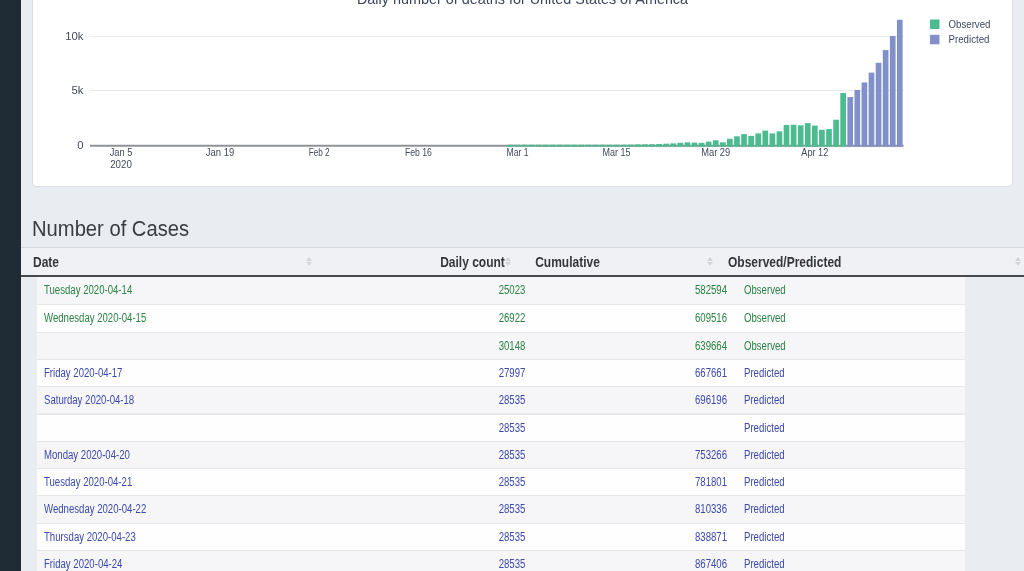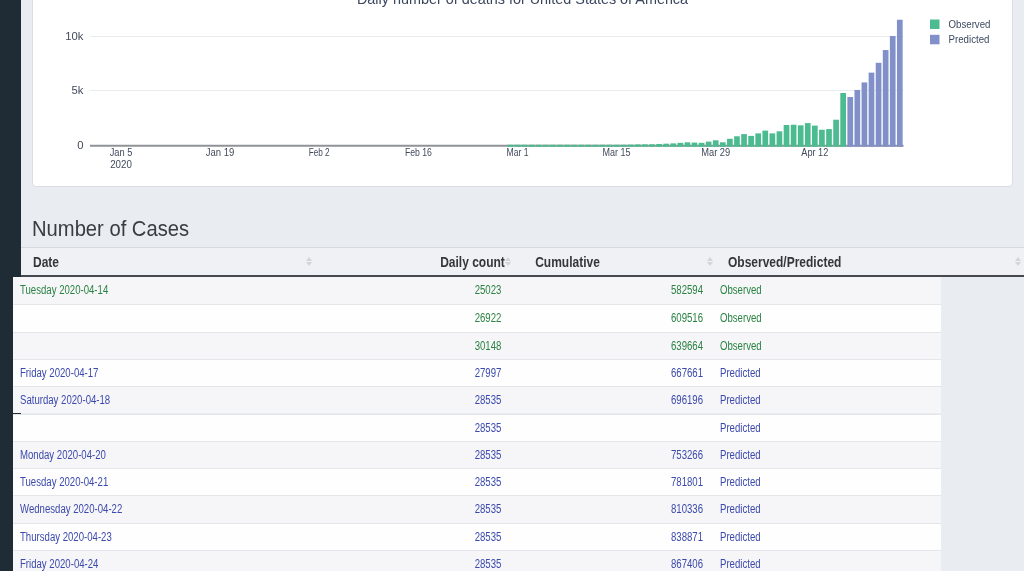--- a/index.html
+++ b/index.html
@@ -17,21 +17,21 @@
 #thead .hcell { position:absolute; top:0; height:27px; line-height:27px; font-size:15px;
   font-weight:bold; color:#33373c; }
 #thead .hcell span.t { display:inline-block; transform:scaleX(0.8); }
 .hl span.t { transform-origin:0 50%; }
 .hr span.t { transform-origin:100% 50%; }
 .sic { position:absolute; width:6px; height:9.5px; }
 .su,.sd { position:absolute; left:0; width:0; height:0; border-left:3px solid transparent;
   border-right:3px solid transparent; }
 .su { top:0; border-bottom:4px solid #d3d5d9; }
 .sd { bottom:0; border-top:4px solid #d3d5d9; }
-.trow { position:absolute; left:13px; width:928px; height:27.3px; font-size:12px; }
+.trow { position:absolute; left:37px; width:928px; height:27.3px; font-size:12px; }
 .trow > div { position:absolute; top:0; height:100%; line-height:27px; }
 .trow span { display:inline-block; transform:scaleX(0.8); }
 .c1 { left:7px; } .c1 span { transform-origin:0 50%; }
 .c2 { left:0px; width:488.5px; text-align:right; } .c2 span { transform-origin:100% 50%; }
 .c3 { left:0px; width:690px; text-align:right; } .c3 span { transform-origin:100% 50%; }
 .c4 { left:707px; } .c4 span { transform-origin:0 50%; }
 </style>
 </head>
 <body>
 <div id="card"></div>
@@ -136,20 +136,21 @@
         <span class="sd"></span>
       </span></div>
 </div>
 <div class="trow" style="top:277.0px;background:#f6f6f8;color:#2a8243">
   <div class="c1"><span>Tuesday 2020-04-14</span></div>
     <div class="c2"><span>25023</span></div>
     <div class="c3"><span>582594</span></div>
     <div class="c4"><span>Observed</span></div>
 </div>
 <div class="trow" style="top:304.3px;background:#fefefe;border-top:1px solid #e5e6e9;color:#2a8243">
+  <div class="c1"><span>Wednesday 2020-04-15</span></div>
     <div class="c2"><span>26922</span></div>
     <div class="c3"><span>609516</span></div>
     <div class="c4"><span>Observed</span></div>
 </div>
 <div class="trow" style="top:331.6px;background:#f6f6f8;border-top:1px solid #e5e6e9;color:#2a8243">
     <div class="c2"><span>30148</span></div>
     <div class="c3"><span>639664</span></div>
     <div class="c4"><span>Observed</span></div>
 </div>
 <div class="trow" style="top:358.9px;background:#fefefe;border-top:1px solid #e5e6e9;color:#3b49ac">

